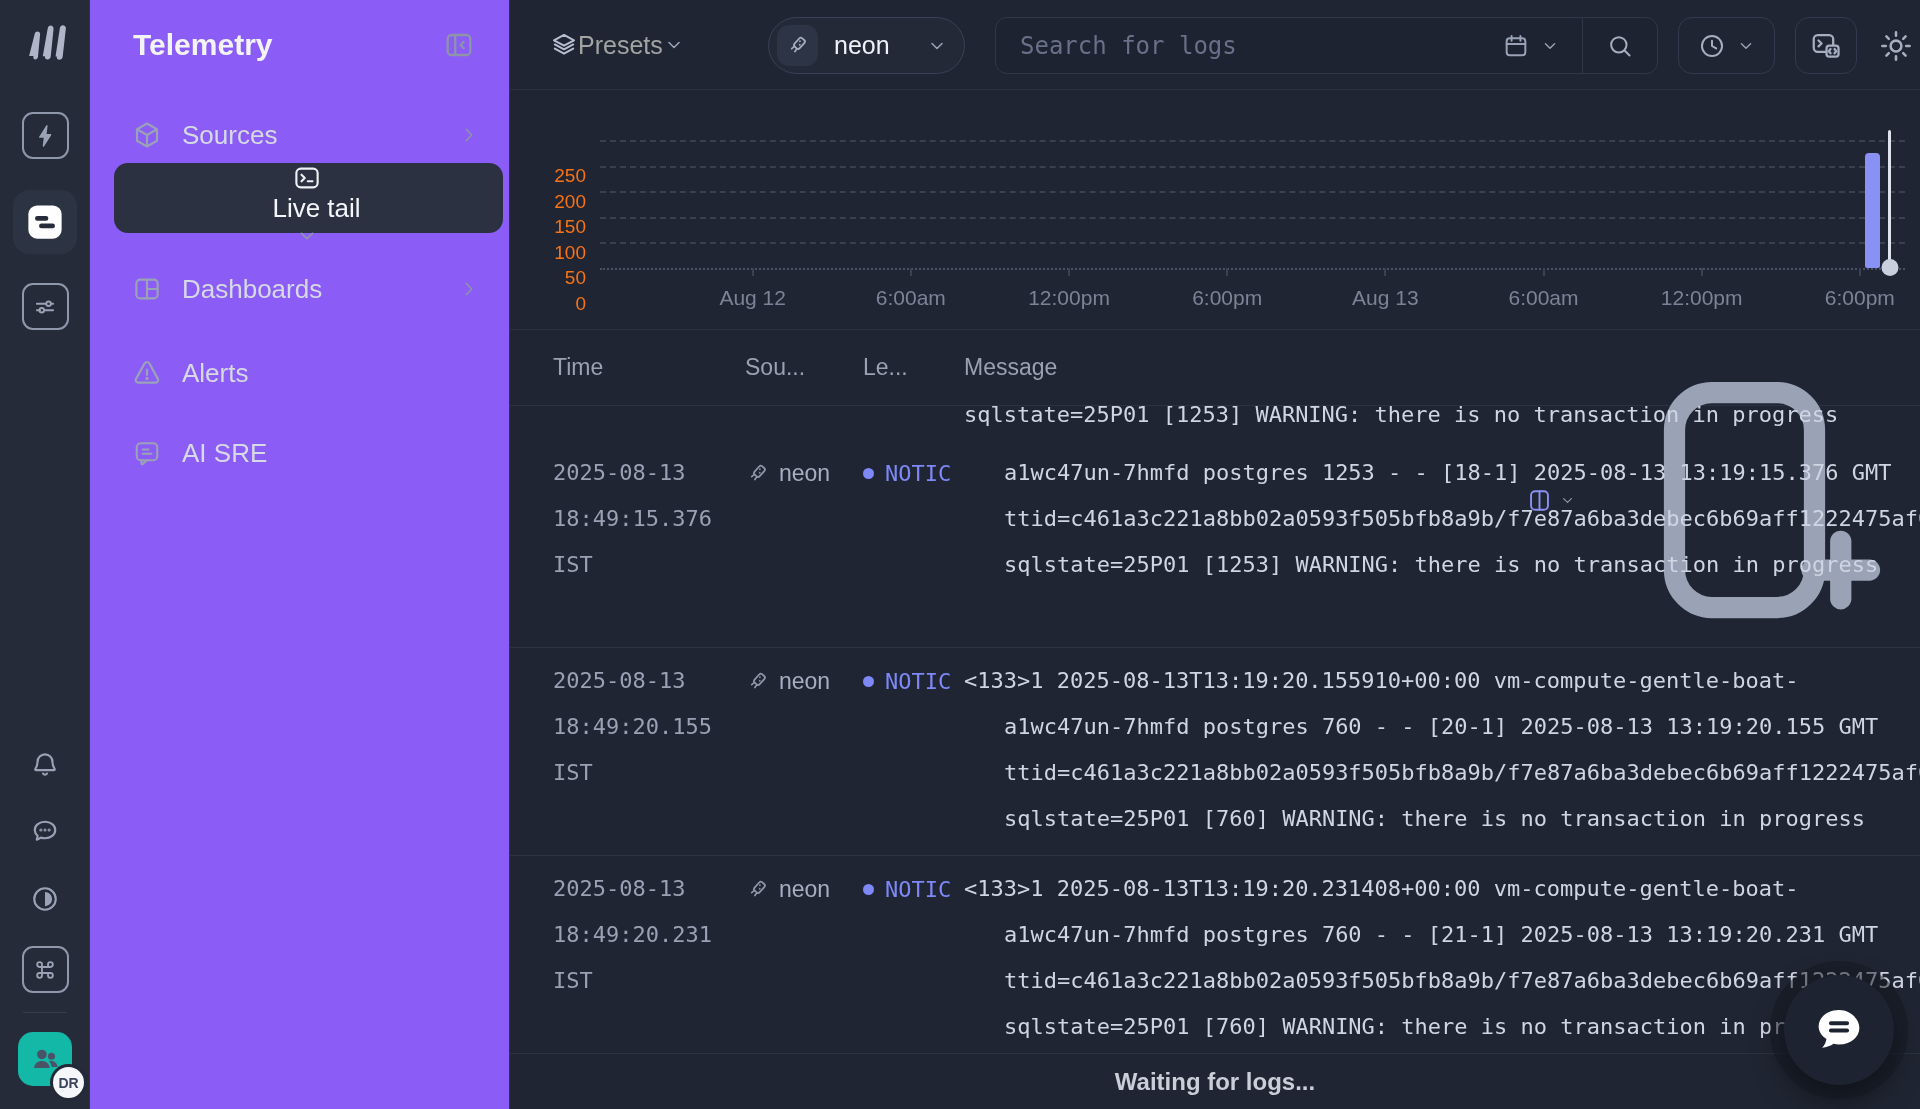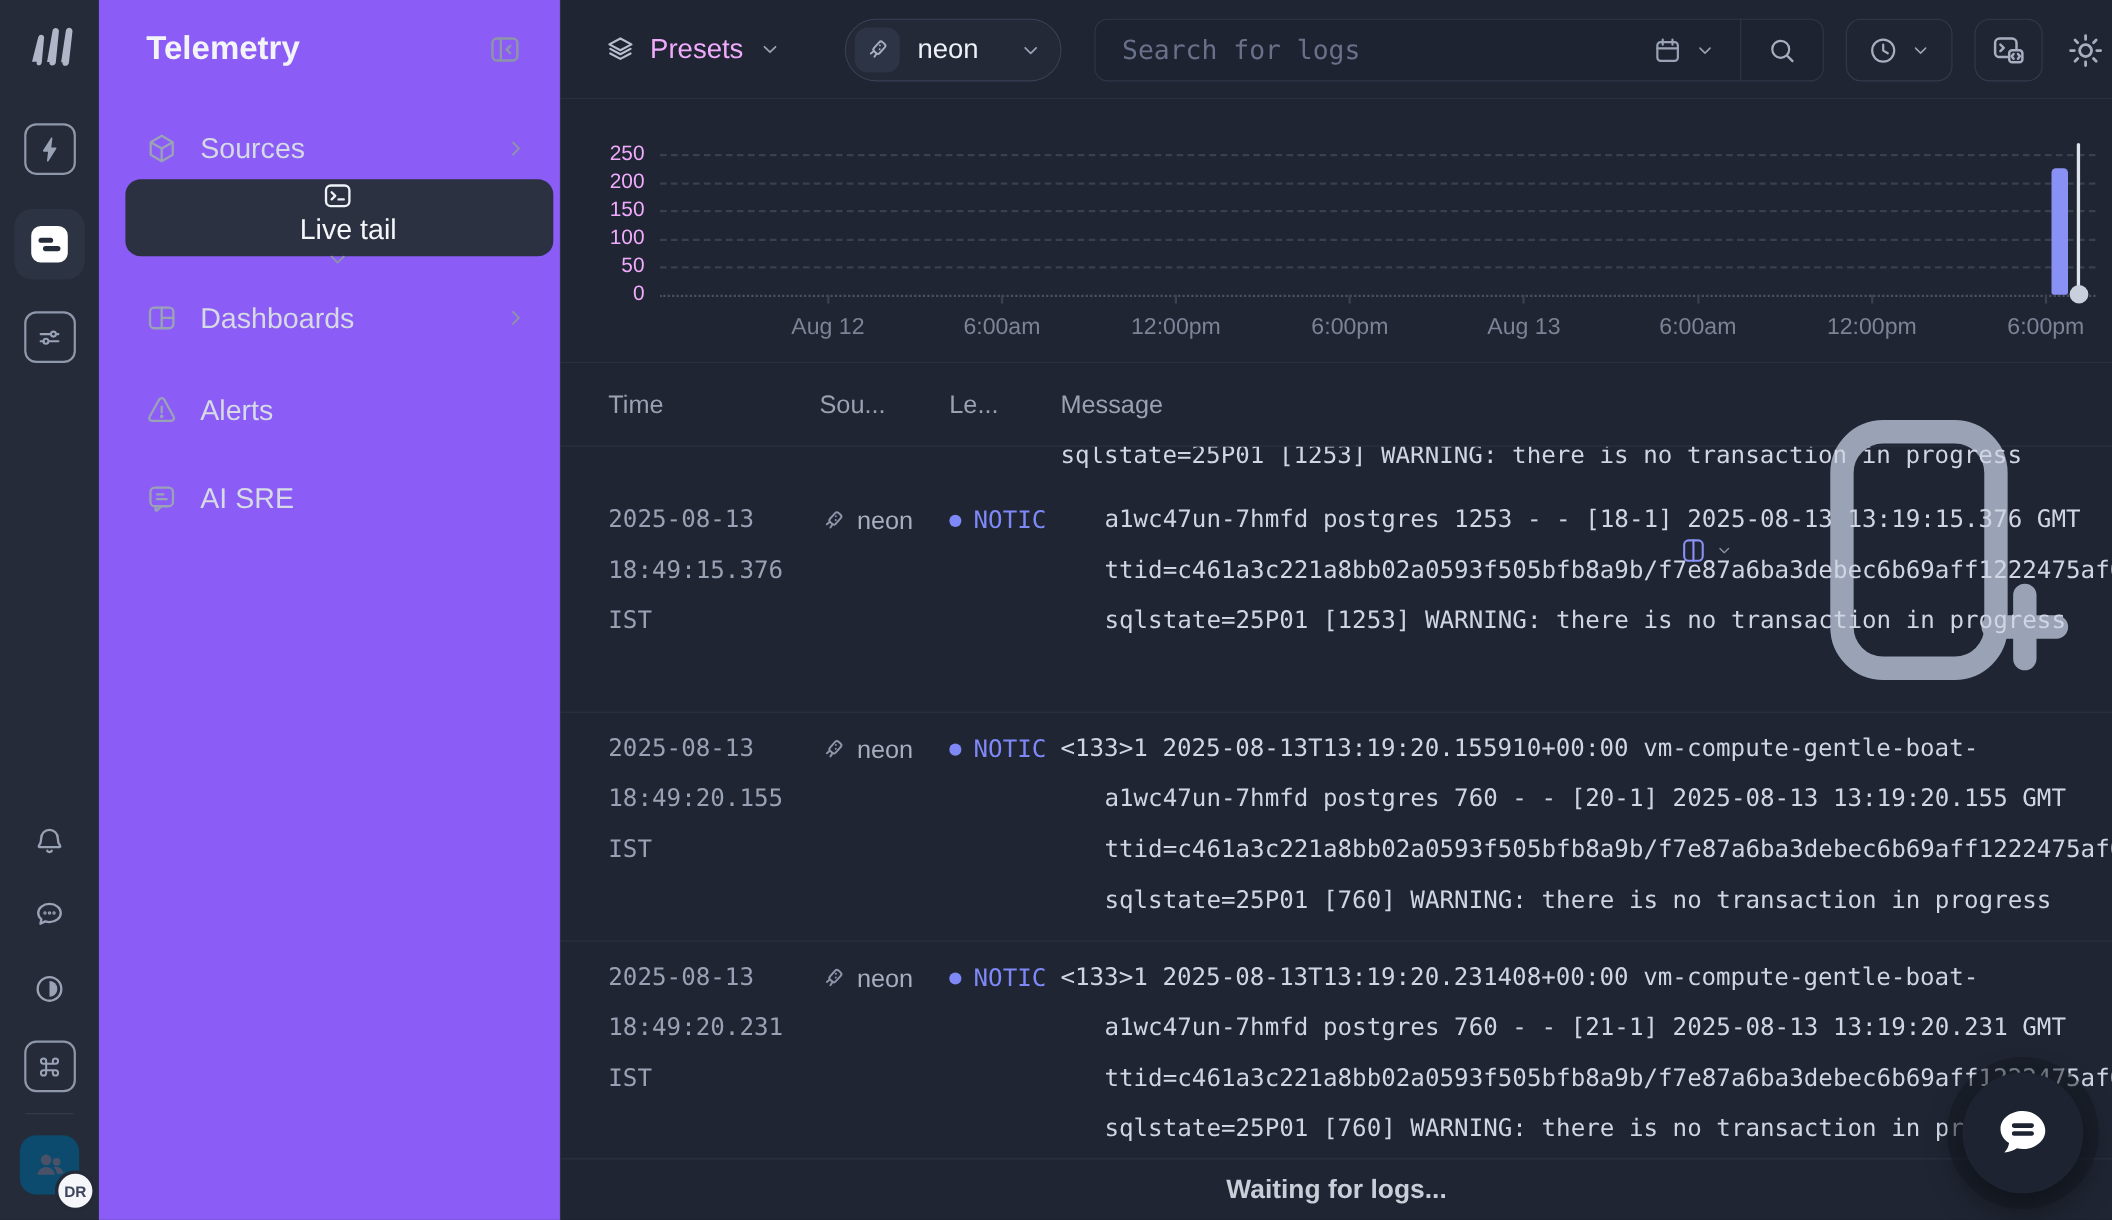--- a/index.html
+++ b/index.html
@@ -15,21 +15,21 @@
   .rail-top{ top:112px; }
   .rail-bottom{ bottom:0; }
   .rail-btn{ background:none; border:none; cursor:pointer; color:#9aa2b6;
     display:flex; align-items:center; justify-content:center; padding:0; }
   .rail-btn .rail-glyph{ width:30px; height:30px; display:block; }
   .rail-btn.boxed{ width:47px; height:47px; border:2px solid #8f97ab; border-radius:11px; }
   .rail-btn.boxed .rail-glyph{ width:26px; height:26px; }
   .rail-btn.active{ width:64px; height:64px; background:#2c3342; border-radius:16px; }
   .rail-btn.active .rail-glyph{ width:42px; height:42px; }
   .rail-divider{ width:44px; height:1px; background:#363d4d; }
-  .avatar-btn{ position:relative; width:54px; height:54px; background:#0c4a6e;
+  .avatar-btn{ position:relative; width:54px; height:54px; background:#14b8a6;
     border:none; border-radius:15px; cursor:pointer; color:#4a5268;
     display:flex; align-items:center; justify-content:center;text-decoration:underline; }
   .avatar-btn .rail-glyph{ width:34px; height:34px; }
   .avatar-badge{ position:absolute; left:32px; top:32px; width:37px; height:37px;
     background:#f5f6fa; border:3px solid #232937; border-radius:50%;
     color:#3c445c; font-size:14px; font-weight:bold;
     display:flex; align-items:center; justify-content:center; }
 
   
   .sidebar{ position:absolute; left:90px; top:0; width:420px; height:1109px;
@@ -52,21 +52,21 @@
   .nav-child-label{ margin-left:43px; font-size:26px; color:#e9ecf3; }
   .mt17{margin-top:17px}.mt19{margin-top:19px}.mt9{margin-top:9px}
   .mt28{margin-top:28px}.mt24{margin-top:24px}
 
   
   .main{ position:absolute; left:510px; top:0; right:0; height:1109px; background:#1f2532; }
 
   
   .topbar{ position:absolute; left:0; right:0; top:0; height:90px; border-bottom:1px solid #2a3040; }
   .presets-btn{ position:absolute; left:40px; top:17px; height:56px; display:flex; align-items:center;
-    gap:13px; background:none; border:none; color:#f0abfc; cursor:pointer; }
+    background:none; border:none; color:#a3a3a3; cursor:pointer; }
   .presets-btn .ico{ width:28px; height:28px; color:#b7bfd0; }
   .presets-btn .lbl{ font-size:25px; }
   .presets-btn .chev{ width:22px; height:22px; color:#9aa2b6; }
   .source-pill{ position:absolute; left:258px; top:17px; width:197px; height:57px;
     background:#232937; border:1px solid #3a4156; border-radius:29px; cursor:pointer;
     display:flex; align-items:center; }
   .source-chip{ width:41px; height:41px; margin-left:8px; background:#2d3445; border-radius:12px;
     color:#a7aec0; display:flex; align-items:center; justify-content:center; }
   .source-chip .ico{ width:25px; height:25px; }
   .source-pill .lbl{ margin-left:16px; font-size:25px; color:#eef1f7; }
@@ -95,21 +95,21 @@
   .code-btn .ico{ width:32px; height:32px; }
   .gear-btn{ position:absolute; left:1368px; top:28px; width:36px; height:36px;
     background:none; border:none; cursor:pointer; color:#a7aec0; }
 
   
   .chart{ position:absolute; left:0; right:0; top:90px; height:240px; border-bottom:1px solid #2a3040; }
   .chart-plot{ position:absolute; left:90px; right:15px; top:50px; height:128px; }
   .gridline{ position:absolute; left:0; right:0; height:0; border-top:2px dashed #39404f; }
   .gridline.zero{ border-top:2px dotted #4a5164; }
   .ytick{ position:absolute; width:54px; left:-68px; text-align:right;
-    font-size:19px; color:#f0abfc; }
+    font-size:19px; color:#f97316;margin-top:36px; }
   .xtickmark{ position:absolute; top:128px; width:2px; height:8px; background:#3a4152; }
   .xtick{ position:absolute; top:146px; transform:translateX(-50%);
     font-size:21px; color:#7b8396; white-space:nowrap; }
   .bar{ position:absolute; bottom:0; width:15px; border-radius:4px 4px 2px 2px; }
   .now-line{ position:absolute; width:3px; top:-10px; bottom:0; background:#dfe3ee; border-radius:2px; }
   .now-handle{ position:absolute; bottom:-8px; left:50%; transform:translateX(-50%);
     width:17px; height:17px; border-radius:50%; background:#c9cfdd; }
 
   
   .thead{ position:absolute; left:0; right:0; top:330px; height:76px; border-bottom:1px solid #2b3241;

